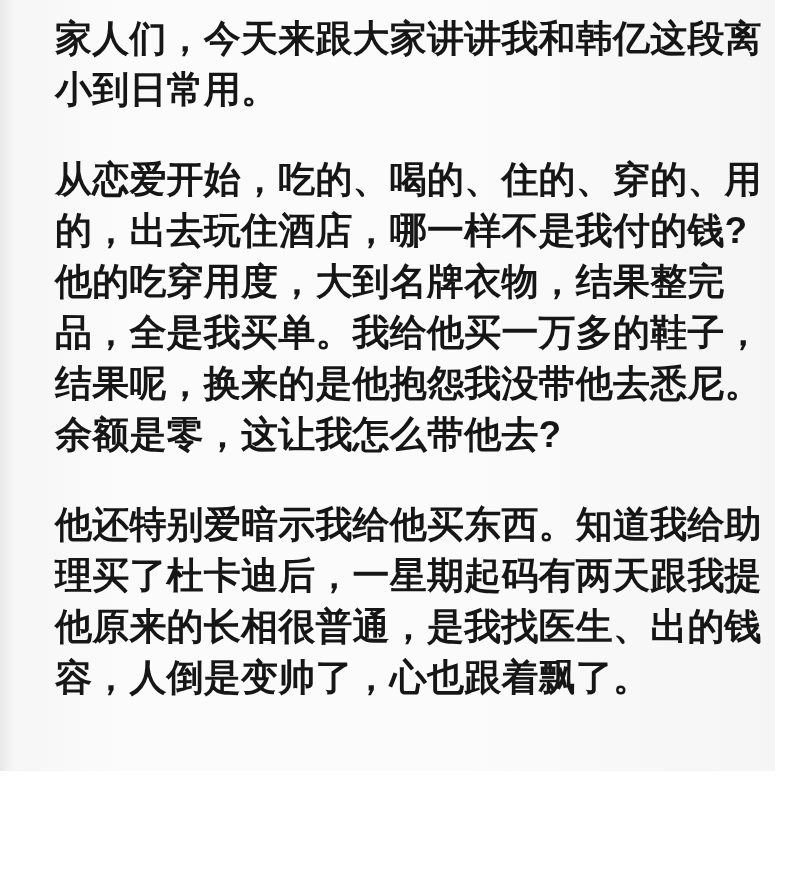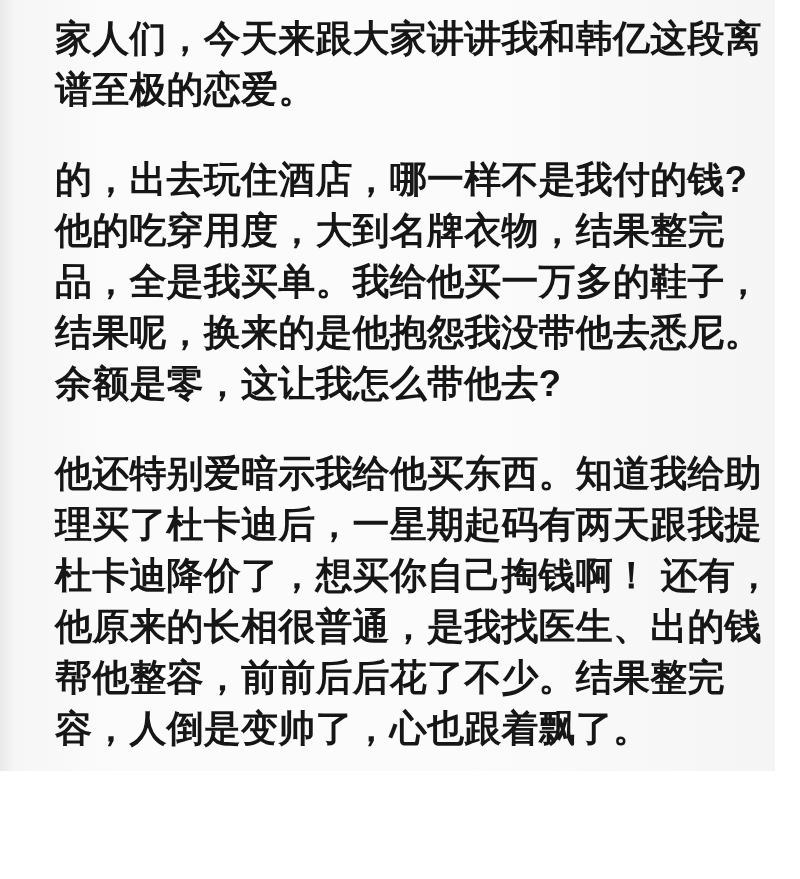--- a/index.html
+++ b/index.html
@@ -61,36 +61,35 @@
   }
 </style>
 </head>
 <body>
 
 <div class="photo">
   <div class="content">
 
     <p class="para">
       <span class="line">家人们，今天来跟大家讲讲我和韩亿这段离</span>
-      <span class="line">谱至极的恋爱。</span>
+      <span class="line">小到日常用。</span>
     </p>
 
     <p class="para">
+      <span class="line">从恋爱开始，吃的、喝的、住的、穿的、用</span>
       <span class="line">的，出去玩住酒店，哪一样不是我付的钱?</span>
       <span class="line">他的吃穿用度，大到名牌衣物，结果整完</span>
       <span class="line">品，全是我买单。我给他买一万多的鞋子，</span>
       <span class="line">结果呢，换来的是他抱怨我没带他去悉尼。</span>
       <span class="line">余额是零，这让我怎么带他去?</span>
     </p>
 
     <p class="para">
       <span class="line">他还特别爱暗示我给他买东西。知道我给助</span>
       <span class="line">理买了杜卡迪后，一星期起码有两天跟我提</span>
-      <span class="line">杜卡迪降价了，想买你自己掏钱啊！ 还有，</span>
       <span class="line">他原来的长相很普通，是我找医生、出的钱</span>
-      <span class="line">帮他整容，前前后后花了不少。结果整完</span>
       <span class="line">容，人倒是变帅了，心也跟着飘了。</span>
     </p>
 
   </div>
 </div>
 
 <div class="right-margin"></div>
 
 </body></html>

